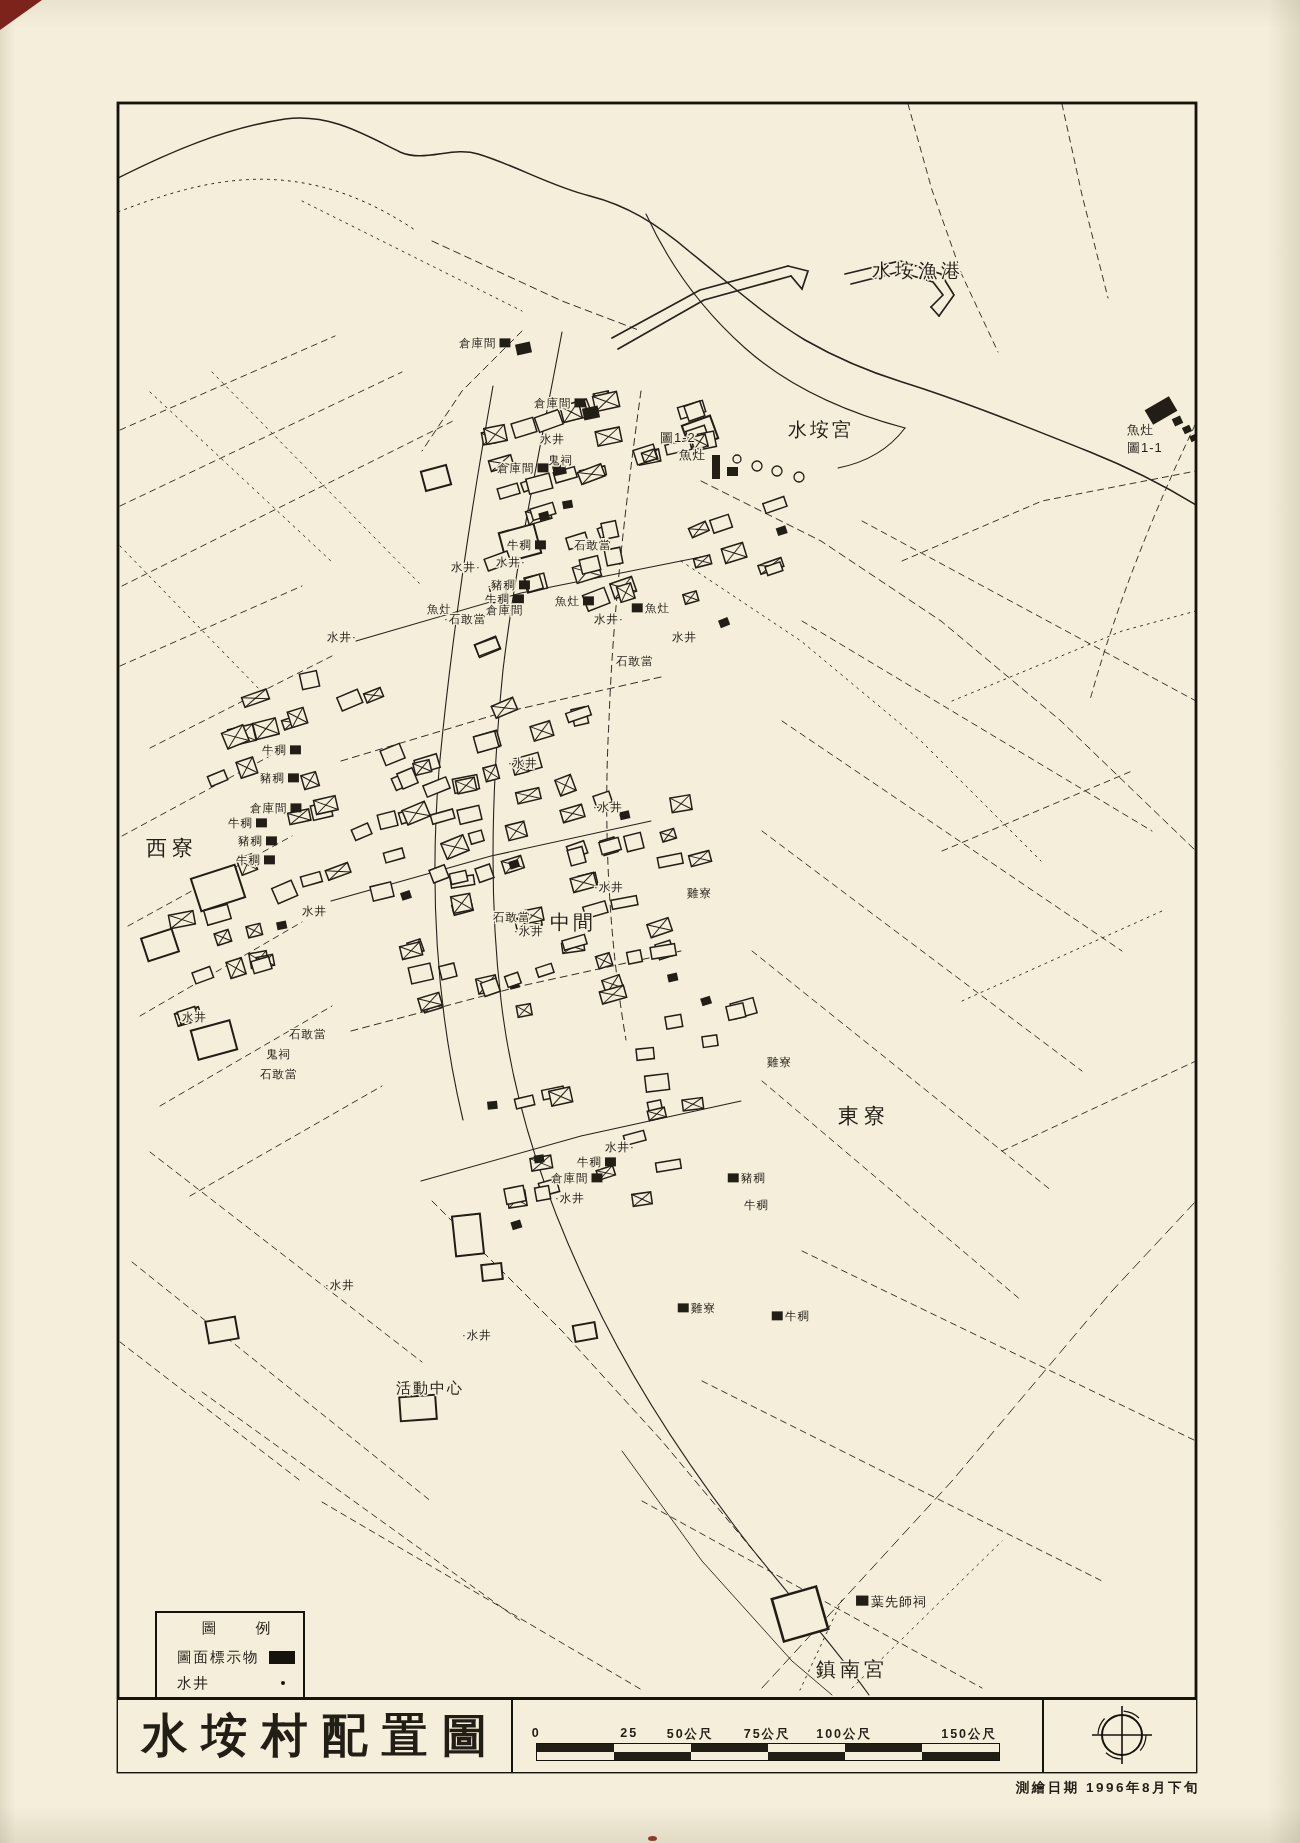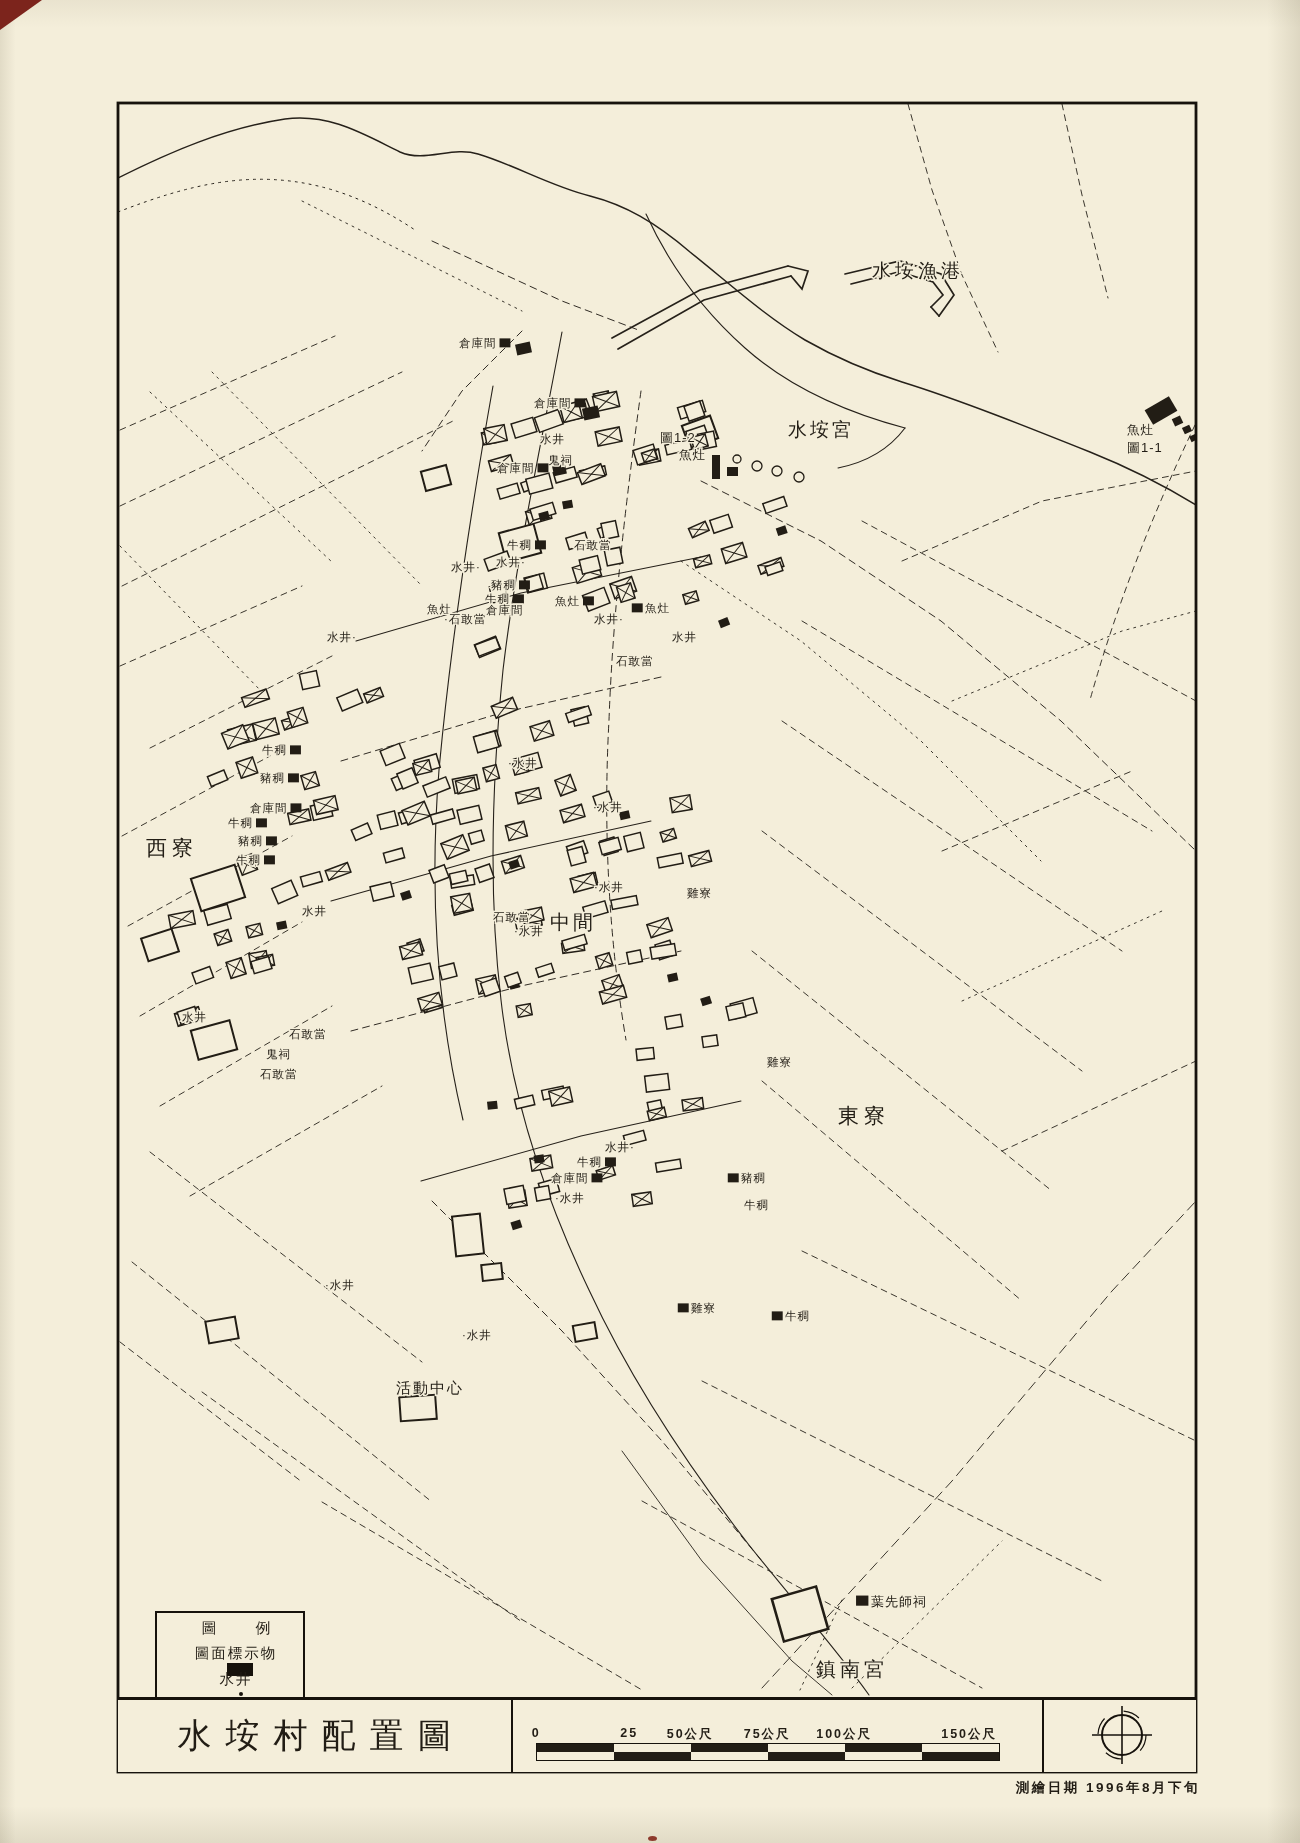--- a/index.html
+++ b/index.html
@@ -14,29 +14,29 @@
   .corner-mark{position:absolute;left:0;top:0;width:42px;height:30px;background:#7c241c;
     clip-path:polygon(0 0,100% 0,0 100%);}
   .bottom-speck{position:absolute;left:648px;top:1836px;width:9px;height:5px;background:#8d3a2c;border-radius:50%;}
   .caption{position:absolute;left:101px;top:70px;width:1120px;font-size:17px;letter-spacing:1.6px;
     color:#2b251a;white-space:nowrap;}
   svg.mapsvg{position:absolute;left:0;top:0;}
   
   .legend{position:absolute;left:155px;top:1571px;width:150px;height:110px;background:#f4eeda;
     border:2.4px solid #16120c;box-sizing:border-box;padding:6px 8px 4px 20px;margin-top:40px;}
   .legend-title{text-align:center;font-size:15px;letter-spacing:12px;padding-left:12px;margin-bottom:6px;}
-  .legend-row{display:flex;align-items:center;justify-content:space-between;height:26px;font-size:14.5px;letter-spacing:2px;flex-direction:column;}
+  .legend-row{display:flex;align-items:center;justify-content:space-between;height:26px;font-size:14.5px;letter-spacing:2px;}
   .sym{width:34px;display:flex;justify-content:flex-end;align-items:center;}
   .sym-fill{width:26px;height:13px;background:#16120c;}
   .sym-dot{width:4px;height:4px;background:#16120c;border-radius:50%;margin-right:10px;}
   
   .footer{position:absolute;left:118px;top:1697px;width:1078px;height:75px;background:#f4eeda;
     border-top:3px solid #16120c;box-sizing:border-box;display:flex;}
   .cell-title{width:394px;border-right:2.5px solid #16120c;display:flex;align-items:center;justify-content:center;}
-  .maptitle{font-size:34px;letter-spacing:14px;font-weight:400;padding-left:14px;white-space:nowrap;}
+  .maptitle{font-size:46px;letter-spacing:14px;font-weight:700;padding-left:14px;white-space:nowrap;}
   .cell-scale{width:530px;border-right:2.5px solid #16120c;position:relative;}
   .tick{position:absolute;top:26px;transform:translateX(-50%);font-size:12.5px;letter-spacing:2px;font-weight:600;white-space:nowrap;}
   .bar{position:absolute;left:23px;top:43px;width:462px;height:16px;border:1.6px solid #16120c;box-sizing:content-box;}
   .bar-row{display:flex;height:8px;}
   .bar-row div{width:77px;height:8px;}
   .cell-compass{flex:1;position:relative;}
   .survey-date{position:absolute;right:100px;top:1779px;font-size:13.5px;font-weight:700;letter-spacing:2.5px;white-space:nowrap;margin-left:42px;}
 </style>
 </head>
 <body>

